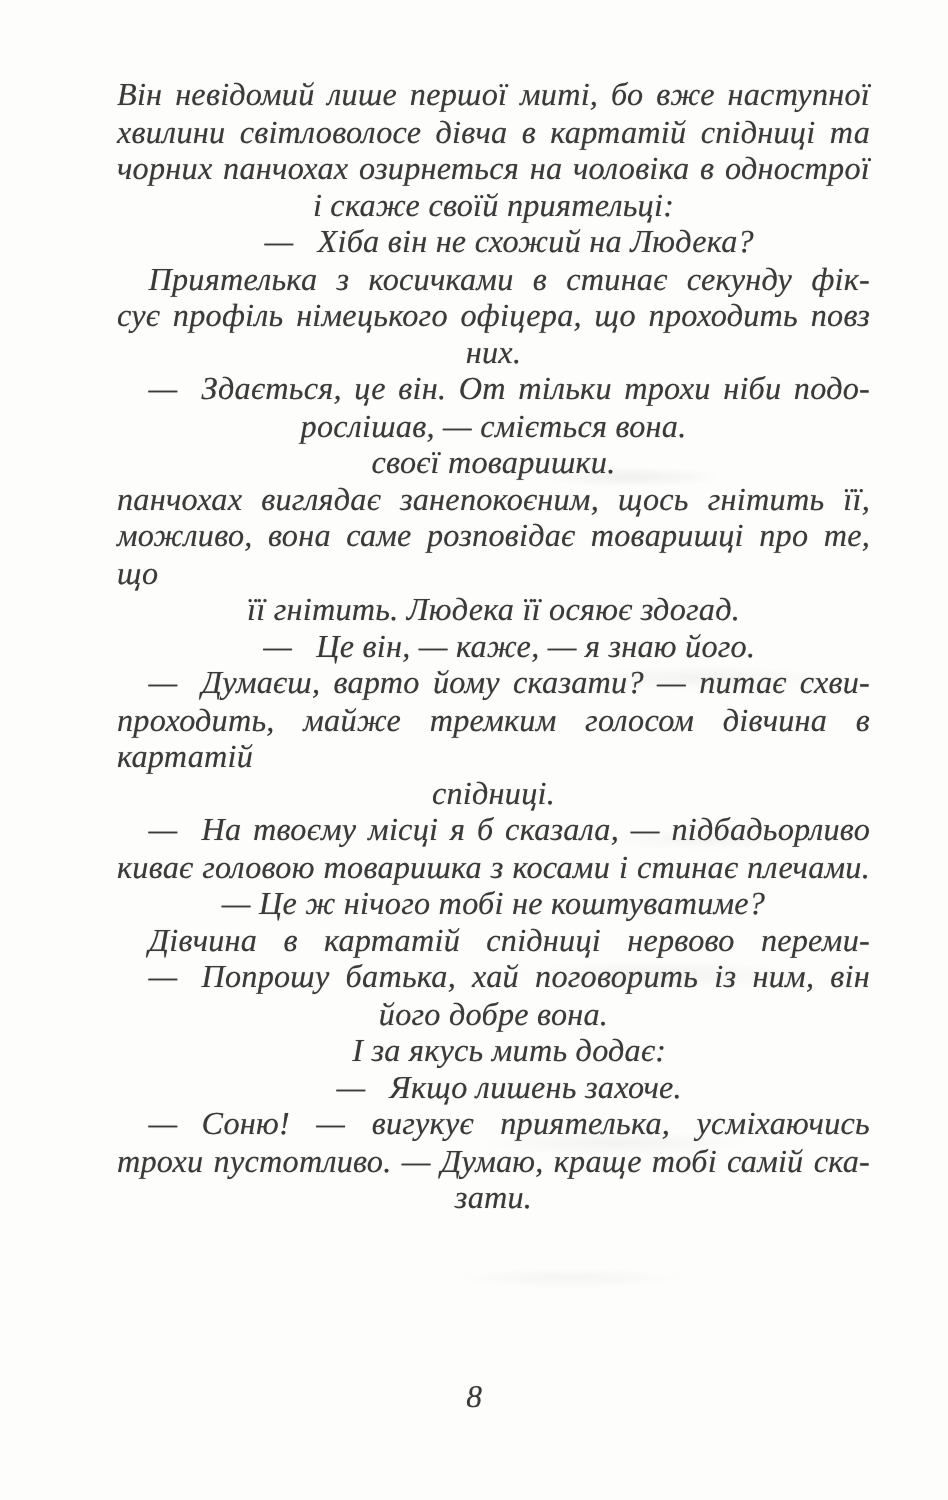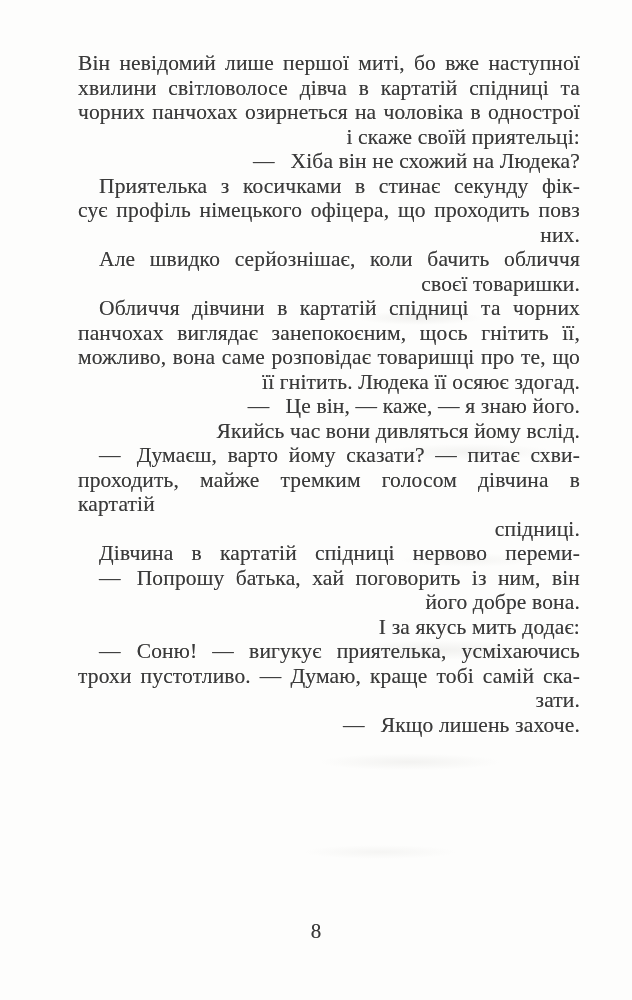--- a/index.html
+++ b/index.html
@@ -10,20 +10,21 @@
   body{
     width:632px;height:1000px;
     background:var(--paper);
     overflow:hidden;
     position:relative;
     font-family:"Liberation Serif","DejaVu Serif",serif;
   }
   .page{
     position:absolute;inset:0;
     background:var(--paper);
+    font-style:italic;
   }
   
   .artifacts{
     position:absolute;inset:0;pointer-events:none;
     background-image:
       radial-gradient(90px 10px at 420px 318px, rgba(150,148,140,0.12), transparent 70%),
       radial-gradient(120px 12px at 470px 452px, rgba(150,148,140,0.10), transparent 70%),
       radial-gradient(140px 14px at 440px 650px, rgba(150,148,140,0.11), transparent 70%),
       radial-gradient(130px 12px at 410px 762px, rgba(150,148,140,0.10), transparent 70%),
       radial-gradient(110px 10px at 380px 852px, rgba(150,148,140,0.08), transparent 70%),
@@ -34,21 +35,21 @@
     left:78px;top:51px;width:502px;
     font-size:21.5px;
     line-height:24.5px;
     color:var(--ink);
     letter-spacing:0.15px;
     text-shadow:0 0 0.6px rgba(58,58,58,0.55);
   }
   .para{margin:0;padding:0;}
   .line{
     white-space:normal;
-    text-align:right;
+    text-align:center;
   }
   .line.just{
     text-align:justify;
     text-align-last:justify;
     text-justify:inter-word;
   }
   .line.ind{
     text-indent:21px;
   }
   
@@ -79,53 +80,57 @@
       </div>
       <div class="para">
         <div class="line ind"><span class="qdash">—</span>Хіба він не схожий на Людека?</div>
       </div>
       <div class="para">
         <div class="line just ind">Приятелька з косичками в стинає секунду фік-</div>
         <div class="line just">сує профіль німецького офіцера, що проходить повз</div>
         <div class="line">них.</div>
       </div>
       <div class="para">
-        <div class="line just ind">Але швидко серйознішає, коли бачить обличчя</div>
+        <div class="line just ind"><span class="qdash">—</span>Здається, це він. От тільки трохи ніби подо-</div>
+        <div class="line">рослішав, — сміється вона.</div>
+      </div>
+      <div class="para">
         <div class="line">своєї товаришки.</div>
       </div>
       <div class="para">
-        <div class="line just ind">Обличчя дівчини в картатій спідниці та чорних</div>
         <div class="line just">панчохах виглядає занепокоєним, щось гнітить її,</div>
         <div class="line just">можливо, вона саме розповідає товаришці про те, що</div>
         <div class="line">її гнітить. Людека її осяює здогад.</div>
       </div>
       <div class="para">
         <div class="line ind"><span class="qdash">—</span>Це він, — каже, — я знаю його.</div>
       </div>
       <div class="para">
-        <div class="line ind">Якийсь час вони дивляться йому вслід.</div>
-      </div>
-      <div class="para">
         <div class="line just ind"><span class="qdash">—</span>Думаєш, варто йому сказати? — питає схви-</div>
         <div class="line just">проходить, майже тремким голосом дівчина в картатій</div>
         <div class="line">спідниці.</div>
+      </div>
+      <div class="para">
+        <div class="line just ind"><span class="qdash">—</span>На твоєму місці я б сказала, — підбадьорливо</div>
+        <div class="line just">киває головою товаришка з косами і стинає плечами.</div>
+        <div class="line">— Це ж нічого тобі не коштуватиме?</div>
       </div>
       <div class="para">
         <div class="line just ind">Дівчина в картатій спідниці нервово переми-</div>
       </div>
       <div class="para">
         <div class="line just ind"><span class="qdash">—</span>Попрошу батька, хай поговорить із ним, він</div>
         <div class="line">його добре вона.</div>
       </div>
       <div class="para">
         <div class="line ind">І за якусь мить додає:</div>
       </div>
       <div class="para">
+        <div class="line ind"><span class="qdash">—</span>Якщо лишень захоче.</div>
+      </div>
+      <div class="para">
         <div class="line just ind"><span class="qdash">—</span>Соню! — вигукує приятелька, усміхаючись</div>
         <div class="line just">трохи пустотливо. — Думаю, краще тобі самій ска-</div>
         <div class="line">зати.</div>
-      </div>
-      <div class="para">
-        <div class="line ind"><span class="qdash">—</span>Якщо лишень захоче.</div>
       </div>
     </div>
   <div class="page-num">8</div>
 </div>
 
 </body></html>

